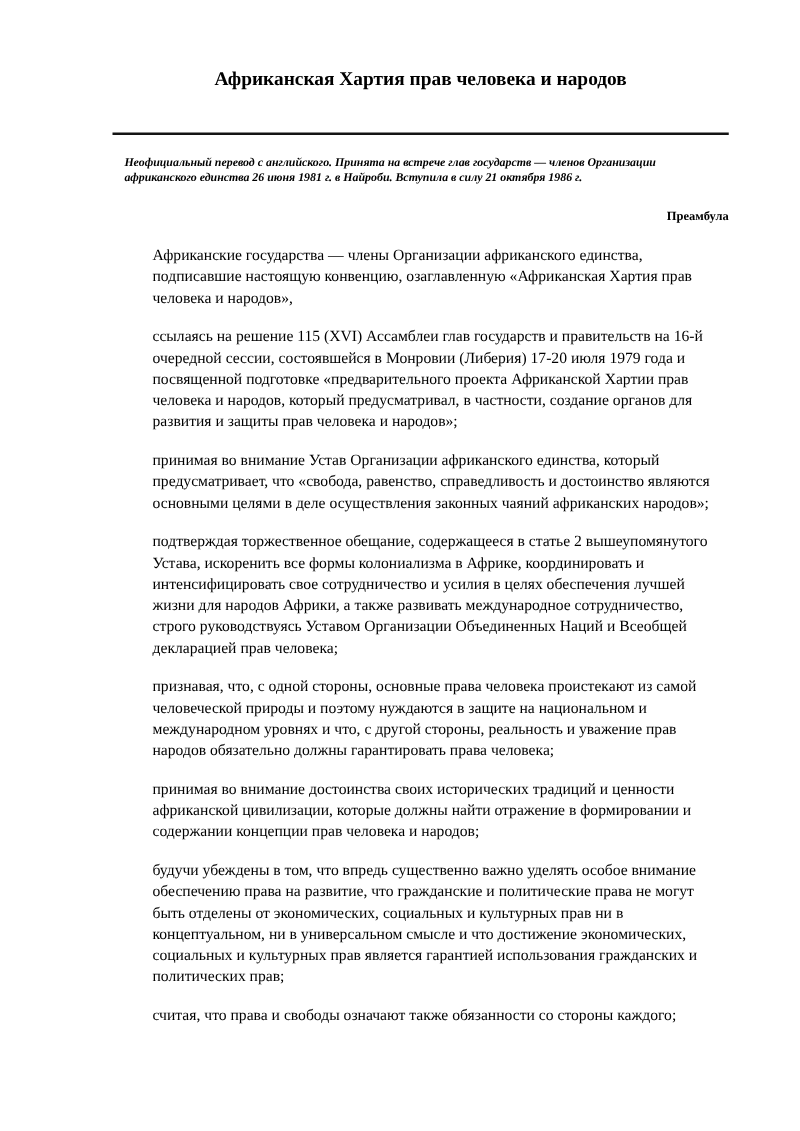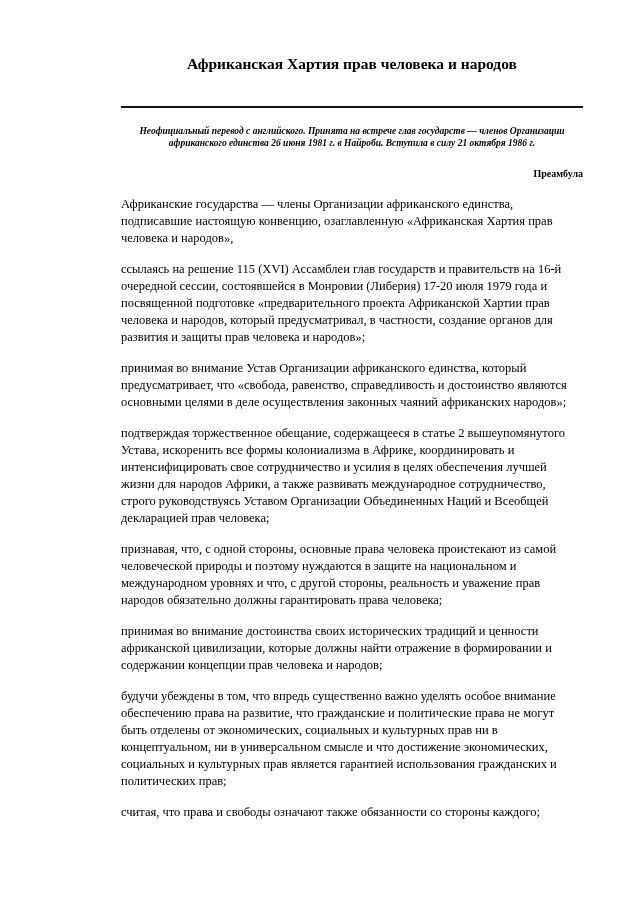--- a/index.html
+++ b/index.html
@@ -9,21 +9,20 @@
   }
   .page {
     position: relative;
     width: 640px;
     height: 905px;
     background: #ffffff;
     color: #000000;
     font-family: "Liberation Serif", "DejaVu Serif", serif;
     overflow: hidden;
     box-sizing: border-box;
-    padding-left: 31px;
   }
   .content {
     box-sizing: border-box;
     padding: 54px 57px 0 90px;
   }
   .doc-title {
     font-size: 15.5px;
     font-weight: bold;
     text-align: center;
     line-height: 20px;
@@ -34,32 +33,33 @@
     border: 0;
     border-top: 2px solid #141414;
     margin: 32px 0 0 0;
   }
   .trans-note {
     margin: 18px auto 16px auto;
     max-width: 474px;
     font-size: 9.5px;
     font-weight: bold;
     font-style: italic;
-    text-align: center;
+    text-align: left;
     line-height: 11.5px;
   }
   .section-heading {
     margin: 15px 0 0 0;
     font-size: 10px;
     font-weight: bold;
     text-align: right;
     line-height: 17px;
   }
   .body-text {
     margin-top: 14px;
+    margin-left: 32px;
   }
   .body-text p {
     margin: 0 0 14px 0;
     font-size: 12.5px;
     line-height: 17px;
     text-align: left;
   }
 </style>
 </head>
 <body>

